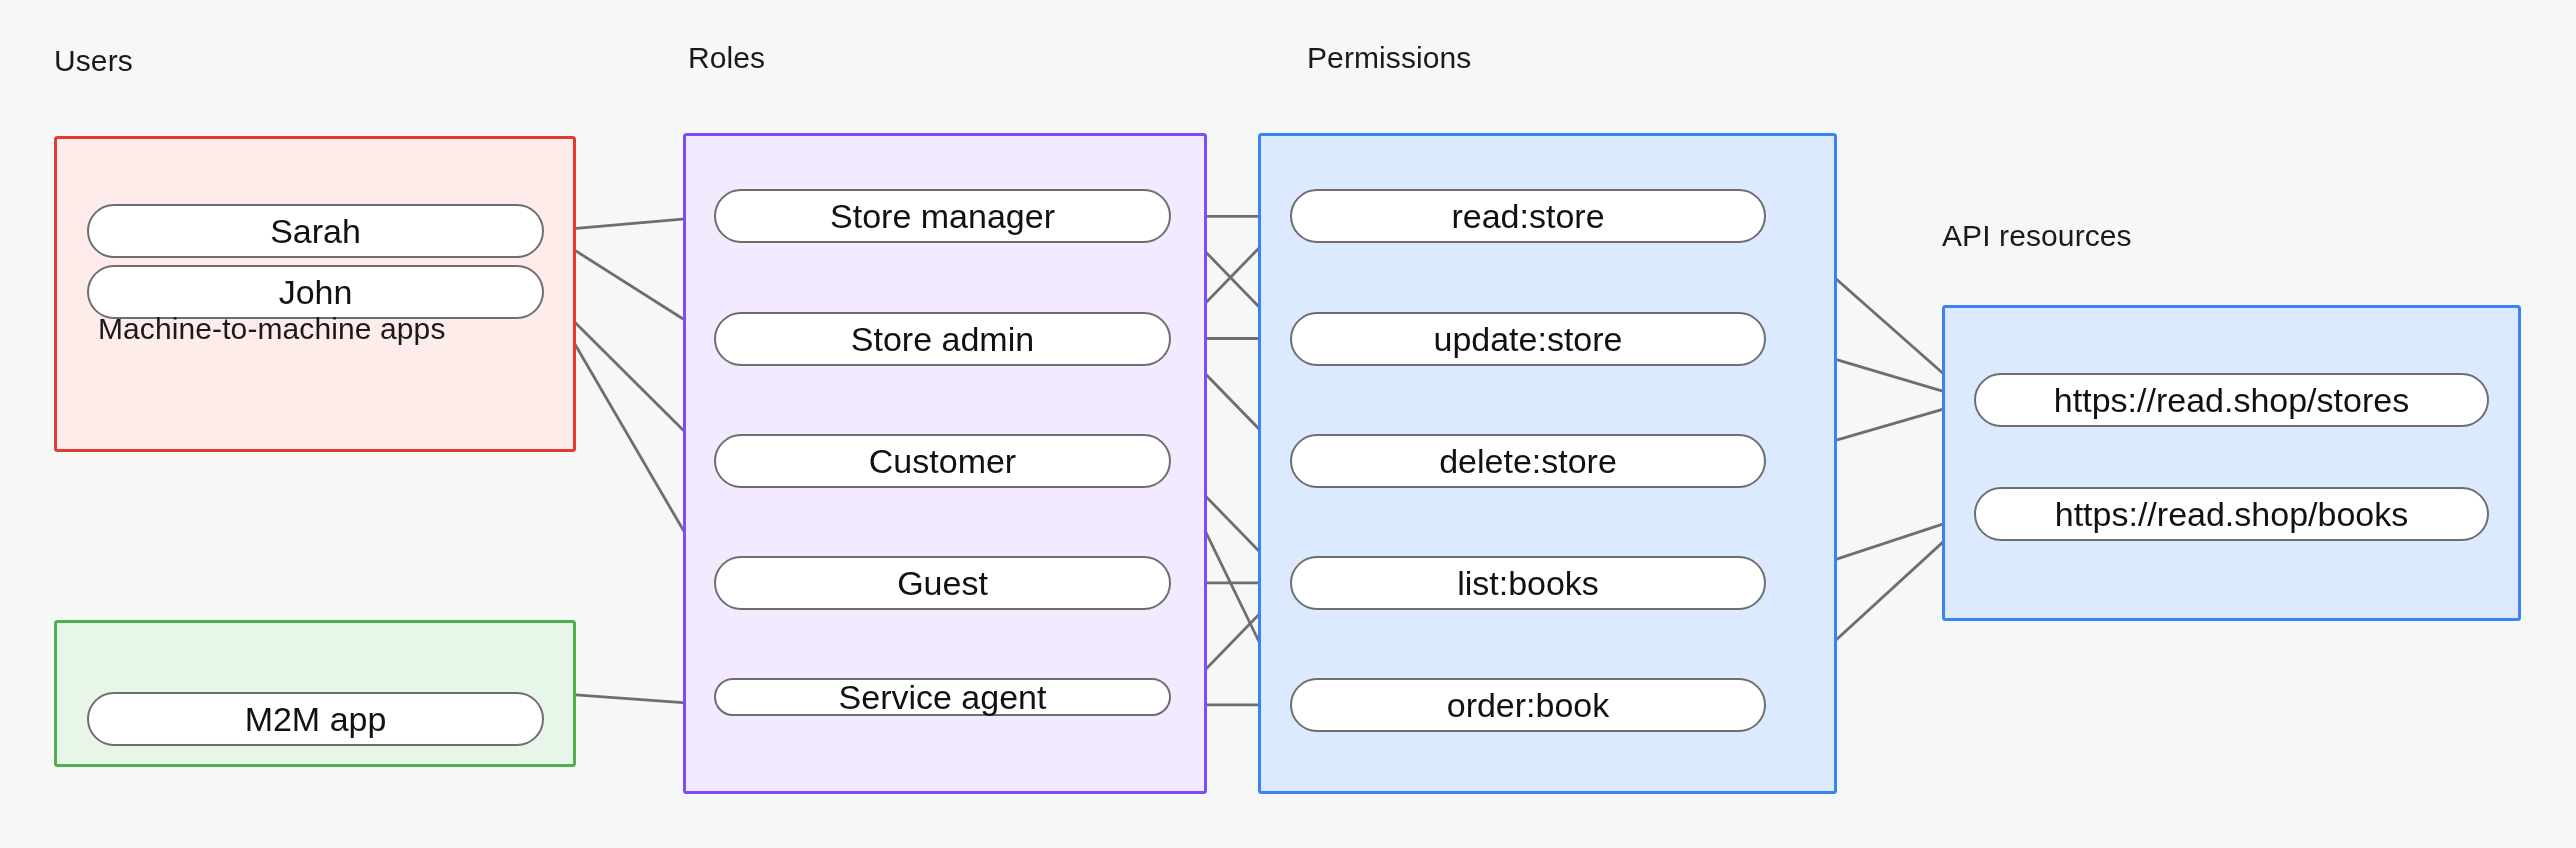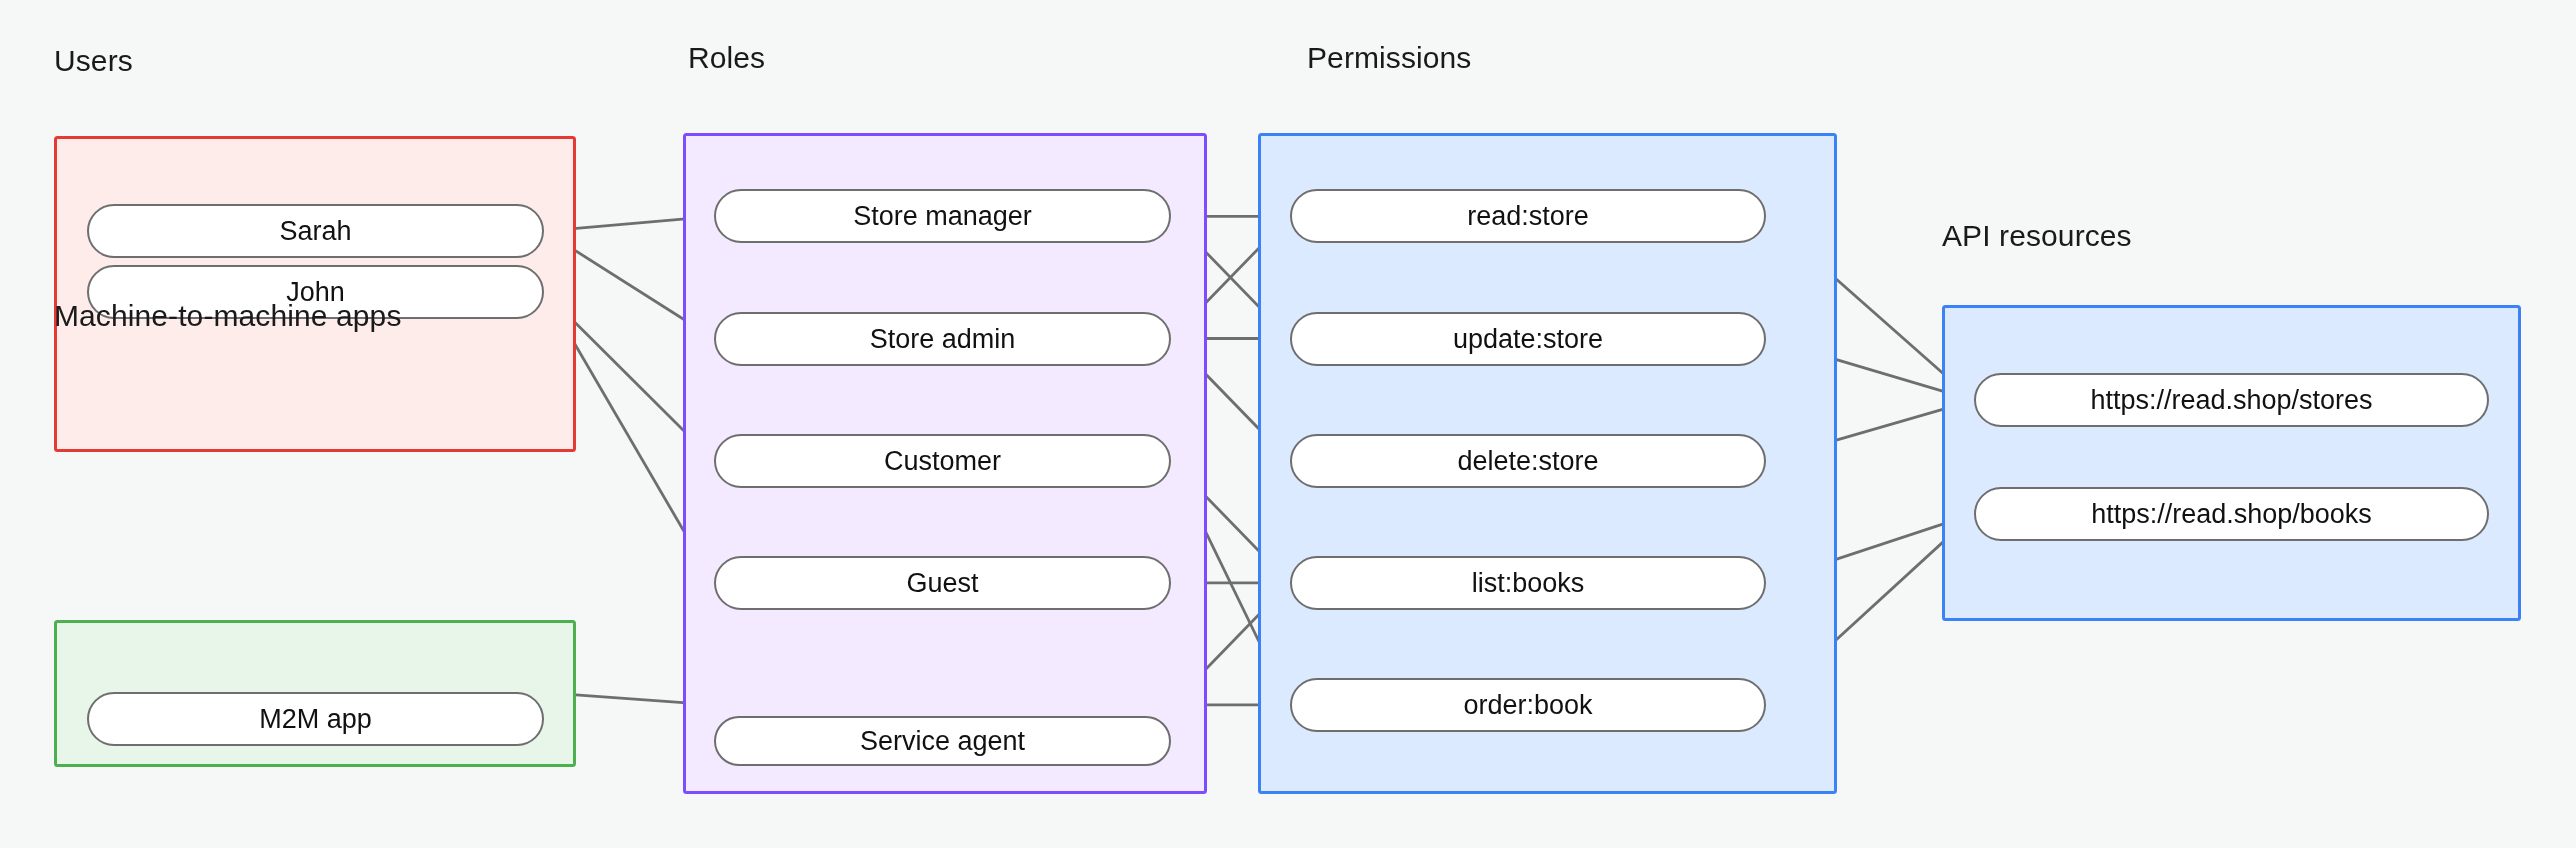--- a/index.html
+++ b/index.html
@@ -30,21 +30,21 @@
 
   .node {
     position:absolute;
     box-sizing:border-box;
     background:#ffffff;
     border:2.6px solid #6e6e6e;
     border-radius:30px;
     display:flex;
     align-items:center;
     justify-content:center;
-    font-size:27px;
+    font-size:34px;
     color:#111111;
     white-space:nowrap;
   }
 
   svg.edges {
     position:absolute;
     left:0; top:0;
     width:2576px; height:848px;
     pointer-events:none;
   }
@@ -91,30 +91,30 @@
         <circle cx="1478" cy="808" r="8"></circle>
         <circle cx="2262" cy="459" r="8"></circle>
         <circle cx="2262" cy="589" r="8"></circle>
       </g>
   </svg>
   <div id="groups-layer">
       <div class="group-label" style="left: 54px; top: 44px;">Users</div>
       <div class="group-box" style="left: 54px; top: 136px; width: 522px; height: 316px; border-color: rgb(229, 57, 53); background: rgb(253, 236, 234);"></div>
       <div class="node" style="left: 87px; top: 204px; width: 457px; height: 54px;">Sarah</div>
       <div class="node" style="left: 87px; top: 265px; width: 457px; height: 54px;">John</div>
-      <div class="group-label" style="left: 54px; top: 299px;">Machine-to-machine apps</div>
+      <div class="group-label" style="left: 54px; top: 312px; padding-left: 44px;">Machine-to-machine apps</div>
       <div class="group-box" style="left: 54px; top: 620px; width: 522px; height: 147px; border-color: rgb(76, 175, 80); background: rgb(232, 245, 233);"></div>
       <div class="node" style="left: 87px; top: 666px; width: 457px; height: 54px; margin-top: 26px;">M2M app</div>
       <div class="group-label" style="left: 688px; top: 41px;">Roles</div>
       <div class="group-box" style="left: 683px; top: 133px; width: 524px; height: 661px; border-color: rgb(124, 77, 255); background: rgb(243, 234, 255);"></div>
       <div class="node" style="left: 714px; top: 189px; width: 457px; height: 54px; text-align: right;">Store manager</div>
       <div class="node" style="left: 714px; top: 312px; width: 457px; height: 54px;">Store admin</div>
       <div class="node" style="left: 714px; top: 434px; width: 457px; height: 54px;">Customer</div>
       <div class="node" style="left: 714px; top: 556px; width: 457px; height: 54px;">Guest</div>
-      <div class="node" style="left: 714px; top: 716px; width: 457px; height: 50px;">Service agent</div>
+      <div class="node" style="left: 714px; top: 678px; width: 457px; height: 38px;">Service agent</div>
       <div class="group-label" style="left: 1307px; top: 41px;">Permissions</div>
       <div class="group-box" style="left: 1258px; top: 133px; width: 579px; height: 661px; border-color: rgb(59, 130, 246); background: rgb(219, 234, 254);"></div>
       <div class="node" style="left: 1290px; top: 189px; width: 476px; height: 54px;">read:store</div>
       <div class="node" style="left: 1290px; top: 312px; width: 476px; height: 54px;">update:store</div>
       <div class="node" style="left: 1290px; top: 434px; width: 476px; height: 54px;">delete:store</div>
       <div class="node" style="left: 1290px; top: 556px; width: 476px; height: 54px;">list:books</div>
       <div class="node" style="left: 1290px; top: 678px; width: 476px; height: 54px;">order:book</div>
       <div class="group-label" style="left: 1942px; top: 219px;">API resources</div>
       <div class="group-box" style="left: 1942px; top: 305px; width: 579px; height: 316px; border-color: rgb(59, 130, 246); background: rgb(219, 234, 254);"></div>
       <div class="node" style="left: 1974px; top: 373px; width: 515px; height: 54px;">https://read.shop/stores</div>

